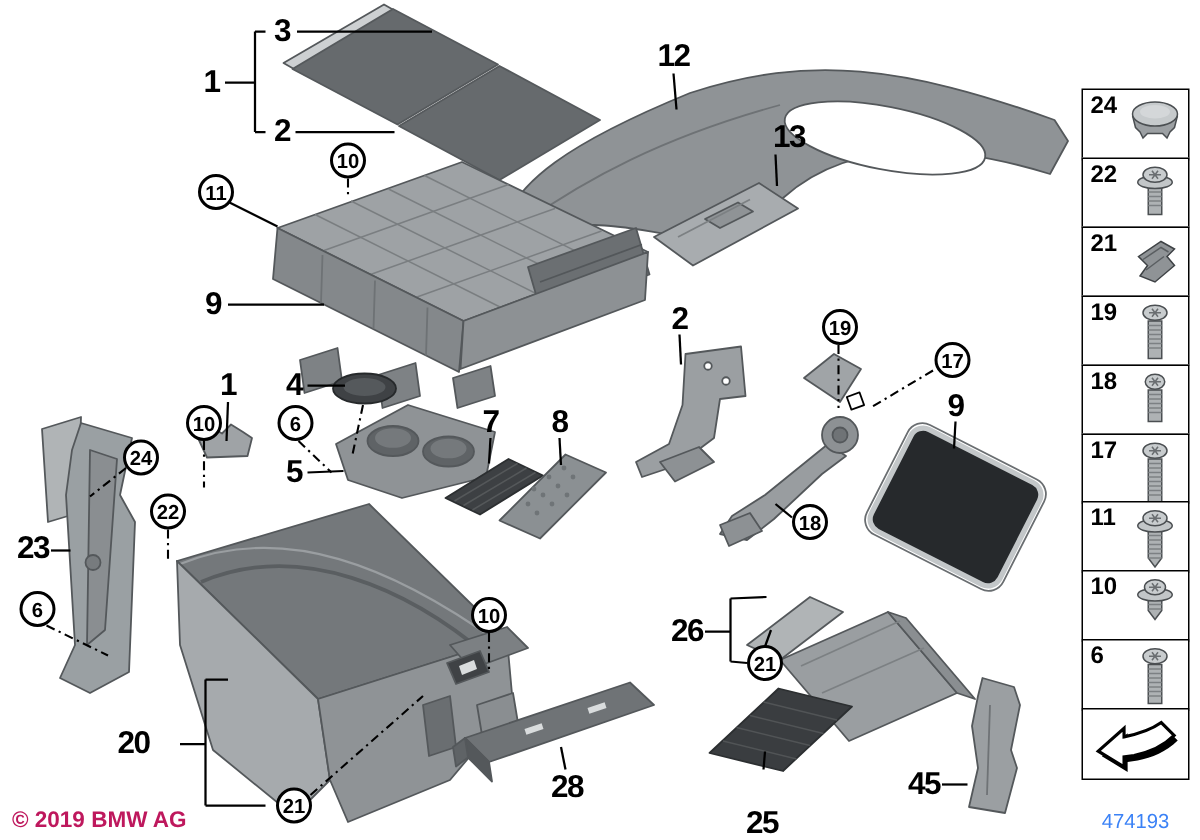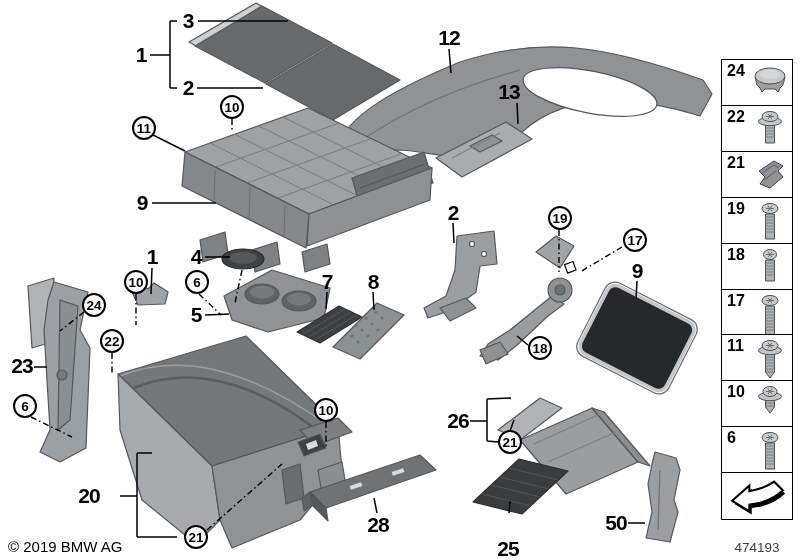--- a/index.html
+++ b/index.html
@@ -12,22 +12,22 @@
   .callout.circled{font-size:13.5px;letter-spacing:0;width:24px;height:24px;border:2px solid #000;
            border-radius:50%;background:#fff;display:flex;align-items:center;justify-content:center;box-sizing:border-box;}
   #legend{position:absolute;left:721px;top:59px;width:72px;}
   .sbox{position:relative;width:72px;height:47.5px;border:1.6px solid #000;box-sizing:border-box;
         margin-top:-1.6px;background:#fff;}
   .sbox:first-child{margin-top:0;}
   .snum{position:absolute;left:5px;top:2px;font-weight:bold;font-size:16px;color:#000;}
   .sicon{position:absolute;right:1px;top:1px;}
   .sbox.arrow .sicon{right:3px;top:2px;}
   #diagram-number{position:absolute;left:721px;top:540px;width:72px;text-align:center;
-        font-size:13.5px;color:#404040;}
-  #copyright{position:absolute;left:8px;top:538px;font-size:15px;font-weight:normal;color:#000000;}
+        font-size:13.5px;color:#3b82f6;}
+  #copyright{position:absolute;left:8px;top:538px;font-size:15px;font-weight:bold;color:#be185d;}
 </style>
 </head>
 <body>
 
 <div id="stage">
 
   <svg id="art" width="800" height="560" viewBox="0 0 800 560">
     <g fill="none" stroke="#54585b" stroke-width="1.2" stroke-linejoin="round">
 
       <g>
@@ -222,21 +222,21 @@
         <path d="M207 530 L282 464"></path>
       </g>
     </g>
   </svg>
 
   <div id="callout-layer">
       <div class="callout" style="left: 188px; top: 21px;">3</div>
       <div class="callout" style="left: 141px; top: 55px;">1</div>
       <div class="callout" style="left: 188px; top: 88px;">2</div>
       <div class="callout" style="left: 449px; top: 38px;">12</div>
-      <div class="callout" style="left: 509px; top: 92px;">13</div>
+      <div class="callout" style="left: 526px; top: 92px;">13</div>
       <div class="callout" style="left: 142px; top: 203px;">9</div>
       <div class="callout circled" style="left: 144px; top: 128px;">11</div>
       <div class="callout circled" style="left: 232px; top: 107px;">10</div>
       <div class="callout" style="left: 152px; top: 257px;">1</div>
       <div class="callout" style="left: 196px; top: 257px;">4</div>
       <div class="callout circled" style="left: 136px; top: 282px;">10</div>
       <div class="callout circled" style="left: 197px; top: 282px;">6</div>
       <div class="callout" style="left: 196px; top: 315px;">5</div>
       <div class="callout" style="left: 327px; top: 282px;">7</div>
       <div class="callout" style="left: 373px; top: 282px;">8</div>
@@ -248,21 +248,21 @@
       <div class="callout" style="left: 22px; top: 366px;">23</div>
       <div class="callout circled" style="left: 94px; top: 305px;">24</div>
       <div class="callout circled" style="left: 112px; top: 341px;">22</div>
       <div class="callout circled" style="left: 25px; top: 406px;">6</div>
       <div class="callout circled" style="left: 326px; top: 410px;">10</div>
       <div class="callout" style="left: 89px; top: 496px;">20</div>
       <div class="callout circled" style="left: 196px; top: 537px;">21</div>
       <div class="callout" style="left: 458px; top: 421px;">26</div>
       <div class="callout circled" style="left: 510px; top: 442px;">21</div>
       <div class="callout" style="left: 508px; top: 523px; margin-top: 26px;">25</div>
-      <div class="callout" style="left: 616px; top: 523px;">50</div>
+      <div class="callout" style="left: 616px; top: 523px;">45</div>
       <div class="callout" style="left: 378px; top: 525px;">28</div>
     </div>
 
   <div id="legend">
       <div class="sbox"><span class="snum">24</span><span><svg class="sicon" width="42" height="45" viewBox="0 0 40 45">
             <path d="M5 16 l2 8 3 3 2 4 3-3 h10 l3 3 2-4 3-3 2-8" fill="#9ca0a3" stroke="#4b4f52"></path>
             <ellipse cx="20" cy="15" rx="15" ry="8" fill="#c6cacc" stroke="#4b4f52"></ellipse>
             <ellipse cx="20" cy="13.5" rx="10" ry="4.5" fill="#d4d7d9"></ellipse>
           </svg></span></div>
       <div class="sbox"><span class="snum">22</span><span><svg class="sicon" width="42" height="45" viewBox="0 0 40 45">

